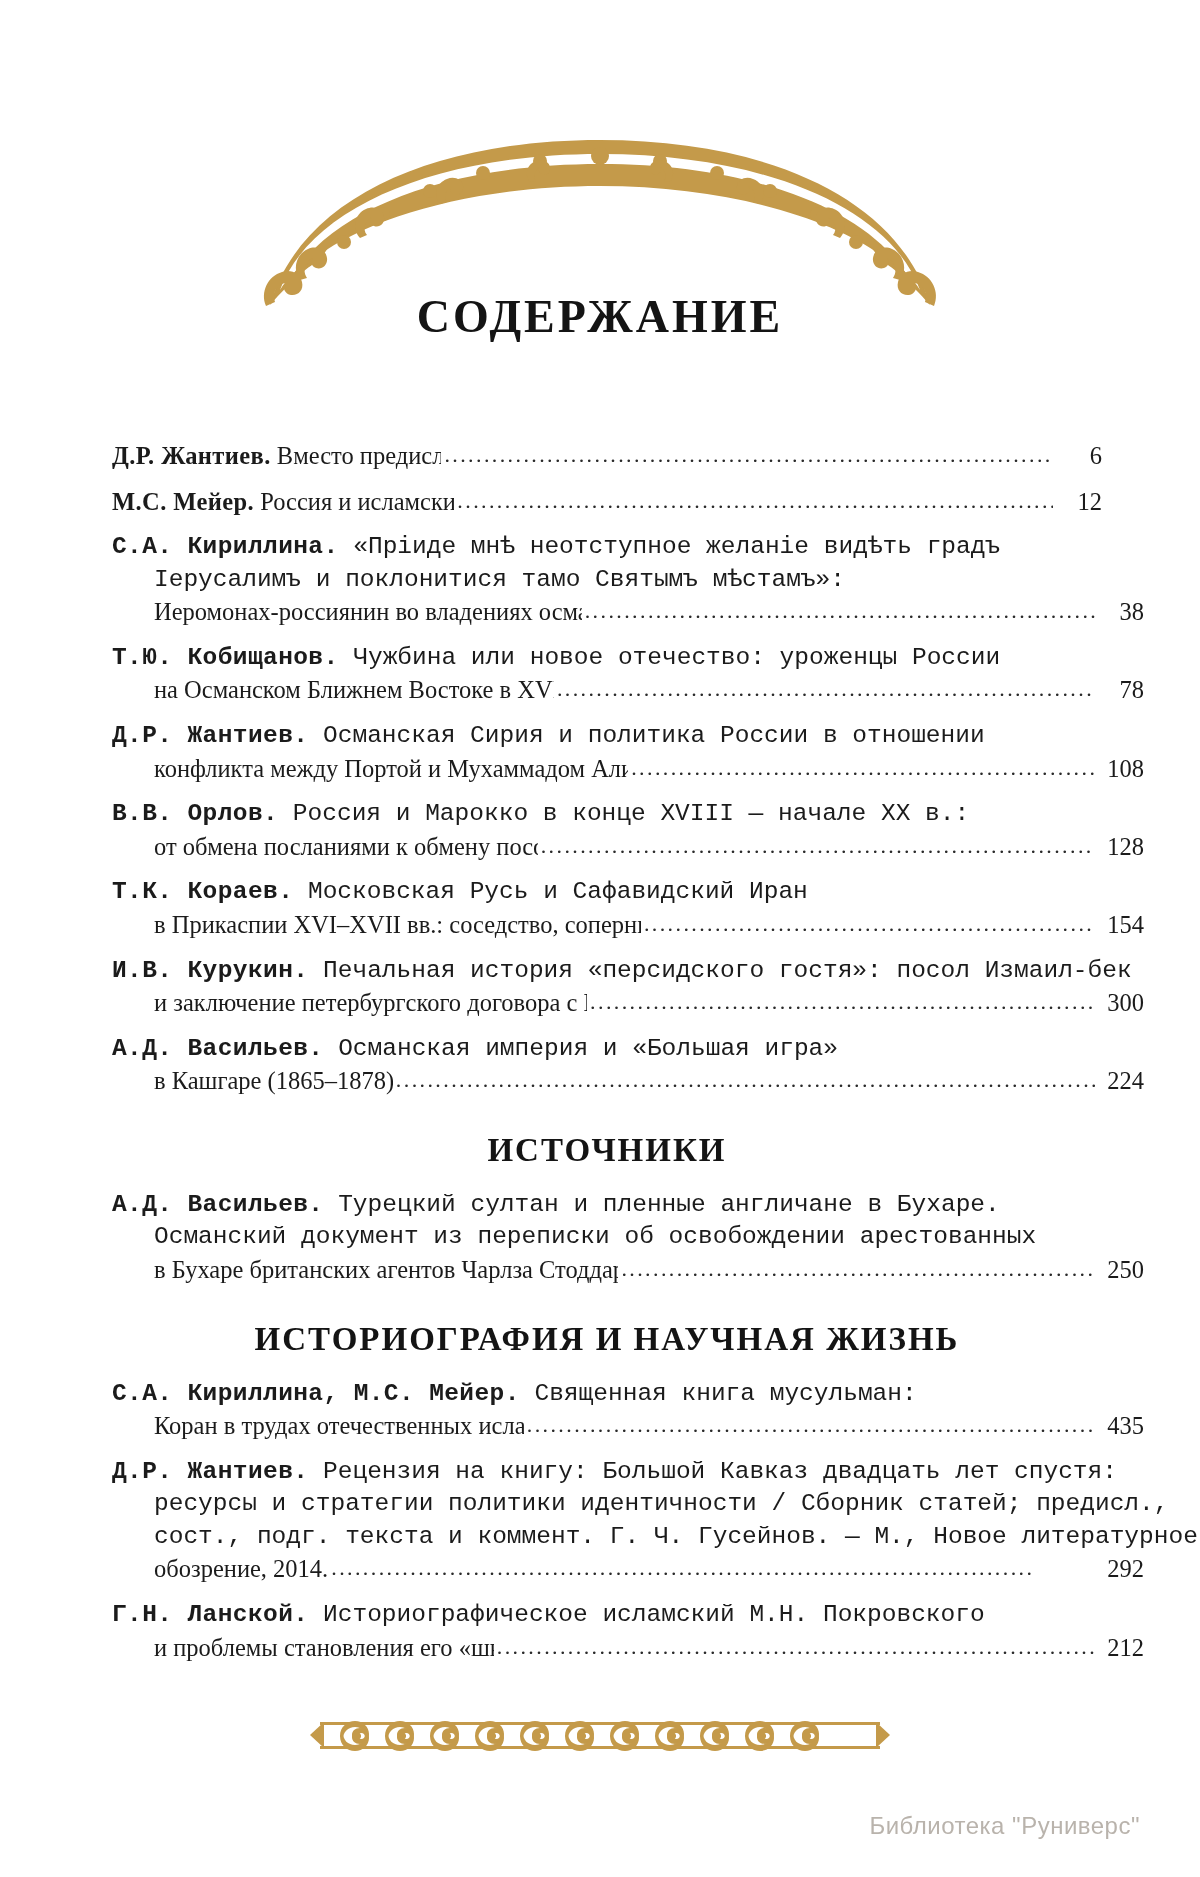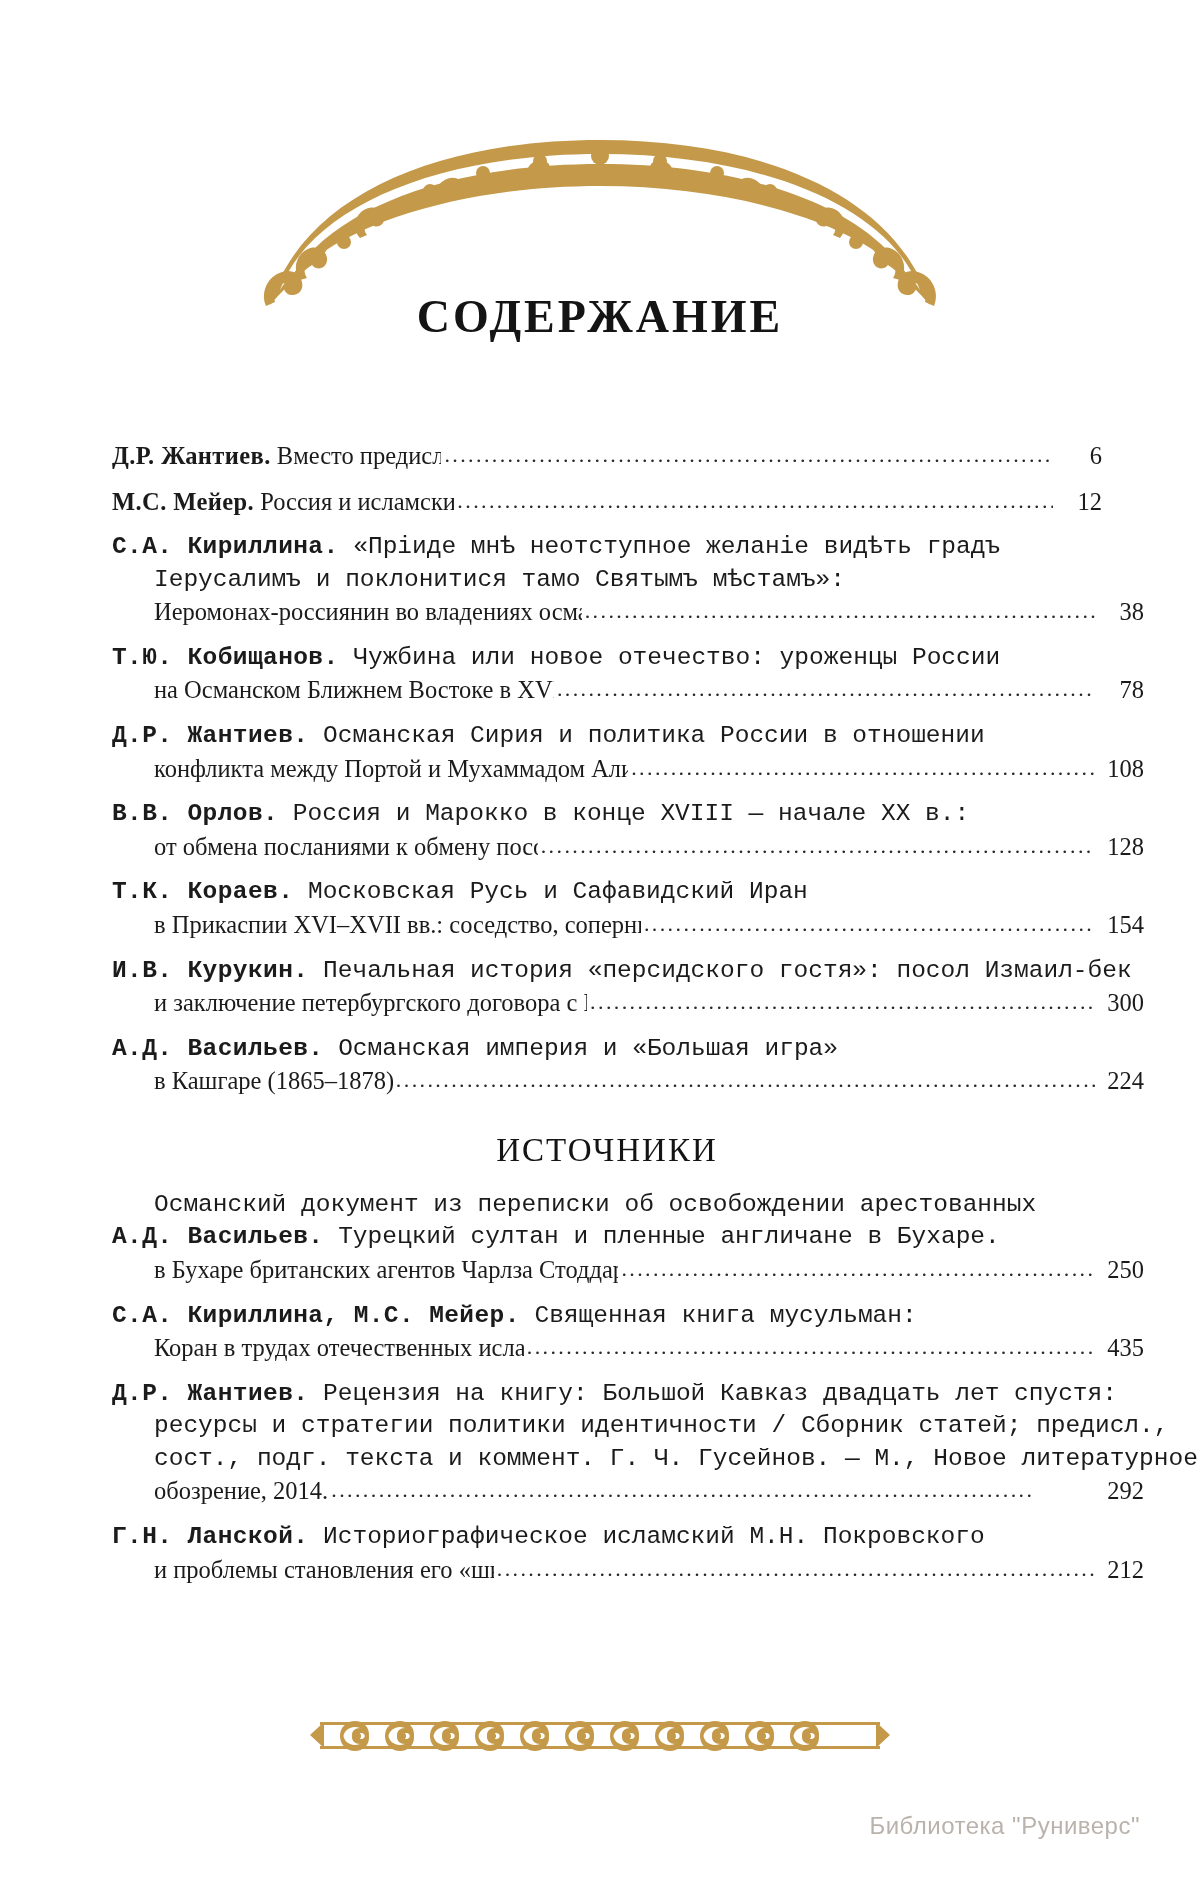--- a/index.html
+++ b/index.html
@@ -111,21 +111,21 @@
     flex: 0 0 auto;
     text-align: right;
     min-width: 46px;
     font-size: 24.5px;
   }
 
   
   .section-heading {
     text-align: center;
     font-size: 33px;
-    font-weight: 400;
+    font-weight: 700;
     letter-spacing: 2px;
     margin: 34px 0 20px 0;
     color: #141414;
   }
 
   
   .watermark {
     position: absolute;
     right: 60px;
     top: 1812px;
@@ -240,28 +240,29 @@
       <div class="entry">
         <span class="line"><span class="author">А.Д. Васильев.</span> <span class="title-text">Османская империя и «Большая игра»</span></span>
         <div class="leader-line indent">
           <span class="txt"><span class="title-text">в Кашгаре (1865–1878)</span></span>
           <span class="dots">.........................................................................................</span>
           <span class="page-num">224</span>
         </div>
       </div>
       <div class="section-heading">ИСТОЧНИКИ</div>
       <div class="entry">
+        <span class="line"><span class="author">А.Д. Васильев.</span> <span class="title-text">Турецкий султан и пленные англичане в Бухаре.</span></span>
         <span class="line indent"><span class="title-text">Османский документ из переписки об освобождении арестованных</span></span>
-        <span class="line"><span class="author">А.Д. Васильев.</span> <span class="title-text">Турецкий султан и пленные англичане в Бухаре.</span></span>
         <div class="leader-line indent">
           <span class="txt"><span class="title-text">в Бухаре британских агентов Чарлза Стоддарта и Артура Конолли</span></span>
           <span class="dots">.........................................................................................</span>
           <span class="page-num">250</span>
         </div>
       </div>
+      <div class="section-heading">ИСТОРИОГРАФИЯ И НАУЧНАЯ ЖИЗНЬ</div>
       <div class="entry">
         <span class="line"><span class="author">С.А. Кириллина, М.С. Мейер.</span> <span class="title-text">Священная книга мусульман:</span></span>
         <div class="leader-line indent">
           <span class="txt"><span class="title-text">Коран в трудах отечественных исламоведов</span></span>
           <span class="dots">.........................................................................................</span>
           <span class="page-num">435</span>
         </div>
       </div>
       <div class="entry">
         <span class="line"><span class="author">Д.Р. Жантиев.</span> <span class="title-text">Рецензия на книгу: Большой Кавказ двадцать лет спустя:</span></span>

